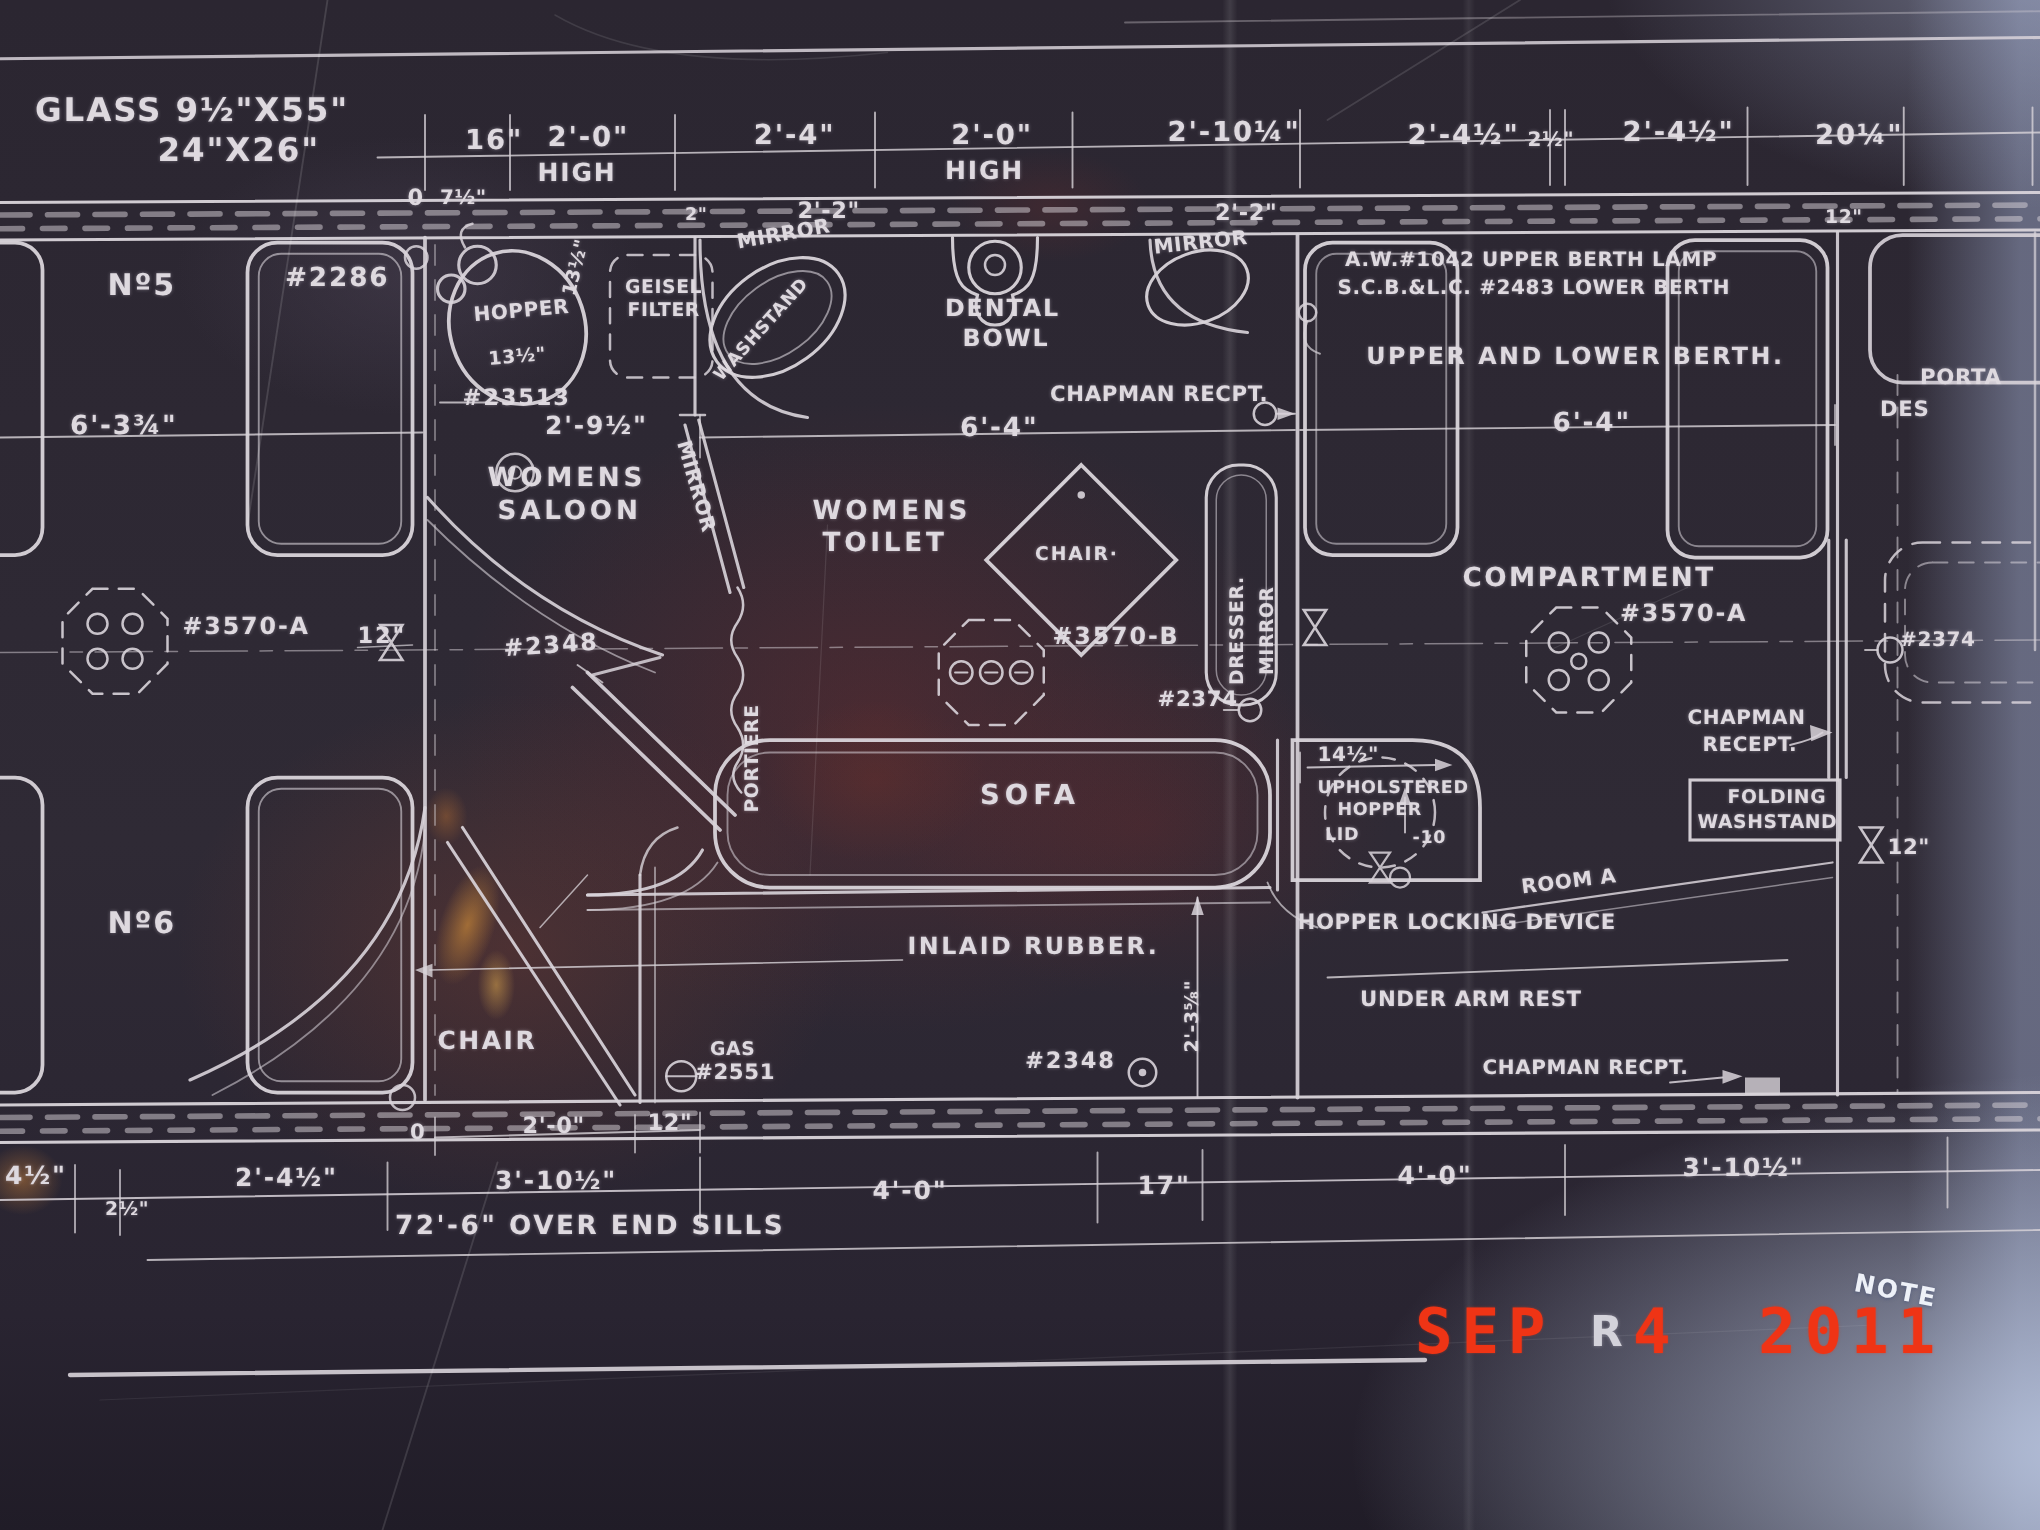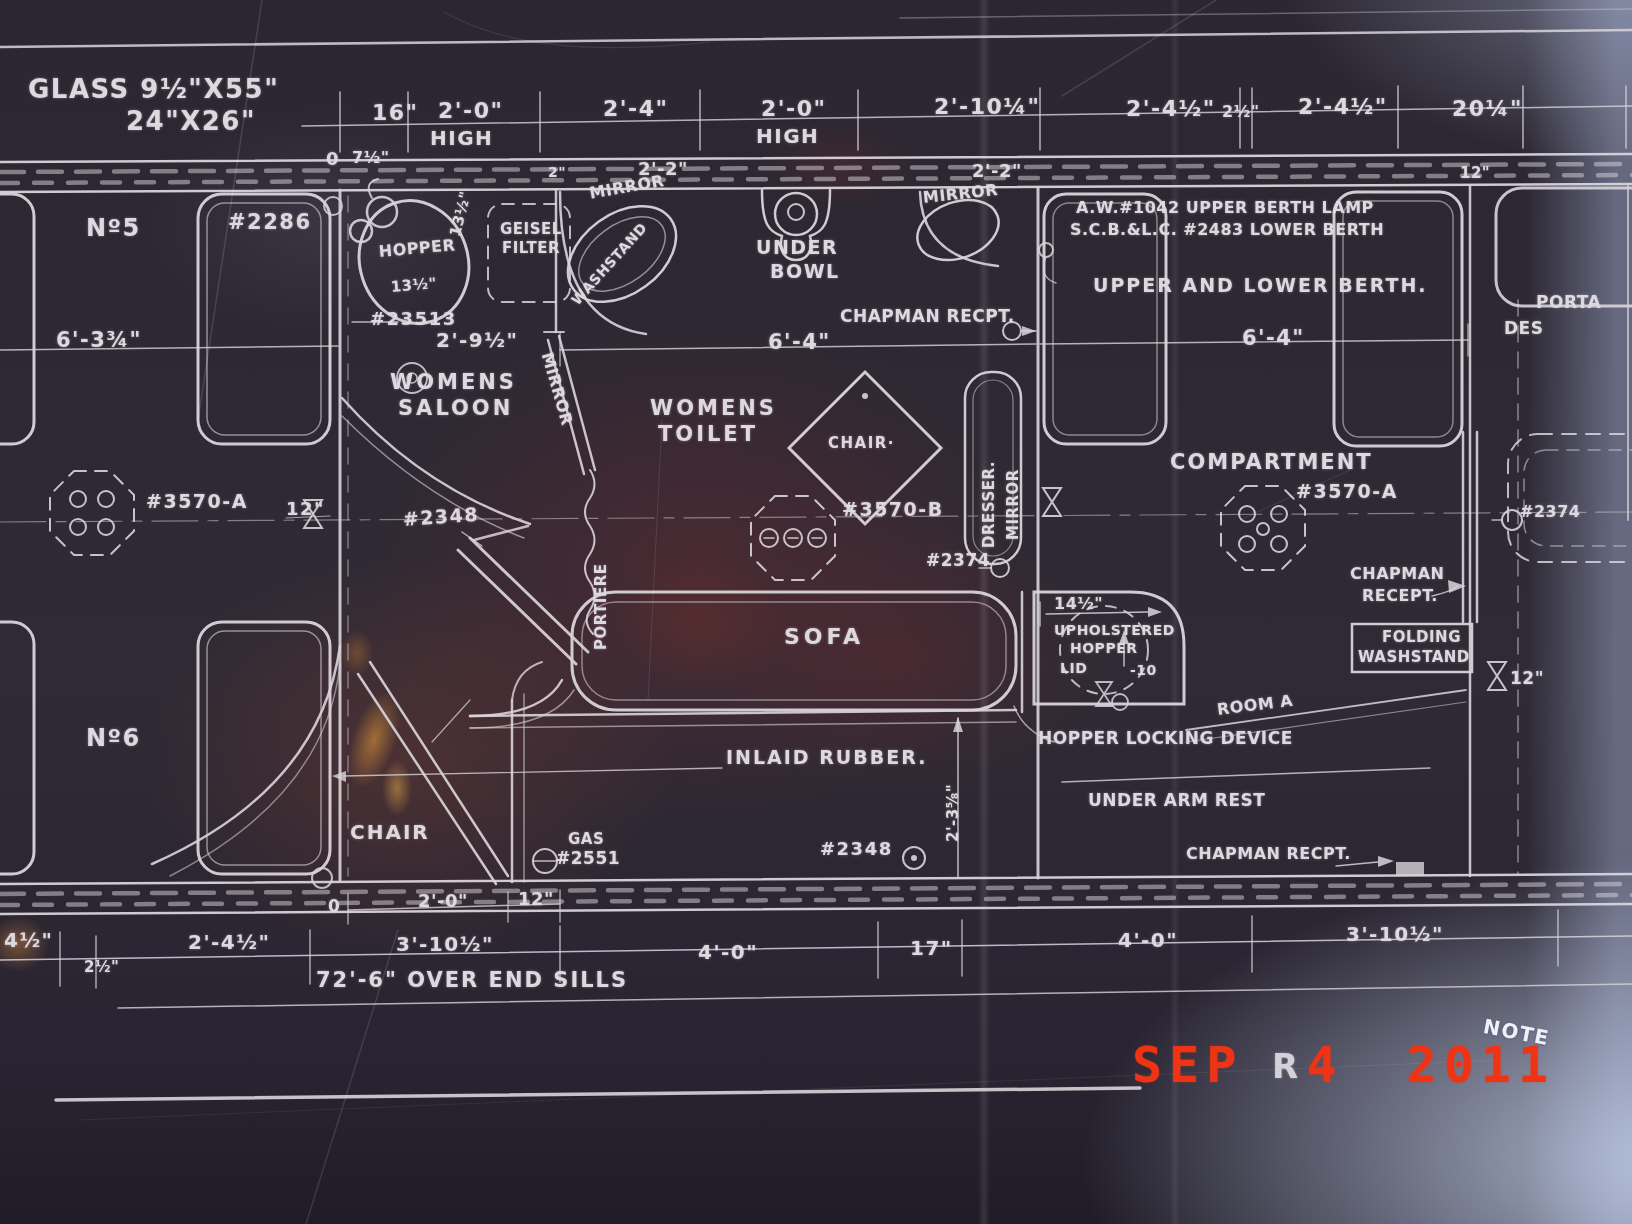--- a/index.html
+++ b/index.html
@@ -307,21 +307,21 @@
   <div class="lbl small" style="left:378px;top:242px;font-size:16px;transform:rotate(-5deg);">HOPPER</div>
   <div class="lbl small" style="left:446px;top:234px;font-size:15px;transform:rotate(-76deg);">13½"</div>
   <div class="lbl small" style="left:390px;top:278px;font-size:15px;transform:rotate(-5deg);">13½"</div>
   <div class="lbl small" style="left:500px;top:220px;font-size:15px;">GEISEL</div>
   <div class="lbl small" style="left:502px;top:239px;font-size:15px;">FILTER</div>
   <div class="lbl" style="left:370px;top:308px;font-size:18px;">#23513</div>
   <div class="lbl" style="left:436px;top:328px;font-size:20px;">2'-9½"</div>
 
   <div class="lbl small" style="left:588px;top:184px;font-size:16px;transform:rotate(-10deg);">MIRROR</div>
   <div class="lbl small" style="left:580px;top:292px;font-size:14px;transform:rotate(-48deg);transform-origin:left bottom;">WASHSTAND</div>
-  <div class="lbl" style="left:756px;top:236px;font-size:19px;">UNDER</div>
+  <div class="lbl" style="left:756px;top:236px;font-size:19px;">DENTAL</div>
   <div class="lbl" style="left:770px;top:260px;font-size:19px;">BOWL</div>
   <div class="lbl small" style="left:922px;top:188px;font-size:16px;transform:rotate(-6deg);">MIRROR</div>
   <div class="lbl small" style="left:840px;top:306px;font-size:17px;">CHAPMAN RECPT.</div>
 
   <div class="lbl small" style="left:1076px;top:198px;font-size:16px;">A.W.#1042 UPPER BERTH LAMP</div>
   <div class="lbl small" style="left:1070px;top:220px;font-size:16px;">S.C.B.&amp;L.C. #2483 LOWER BERTH</div>
   <div class="lbl" style="left:1093px;top:274px;font-size:19px;letter-spacing:2px;">UPPER AND LOWER BERTH.</div>
 
   <div class="lbl" style="left:768px;top:330px;font-size:21px;">6'-4"</div>
   <div class="lbl" style="left:1242px;top:326px;font-size:21px;">6'-4"</div>

